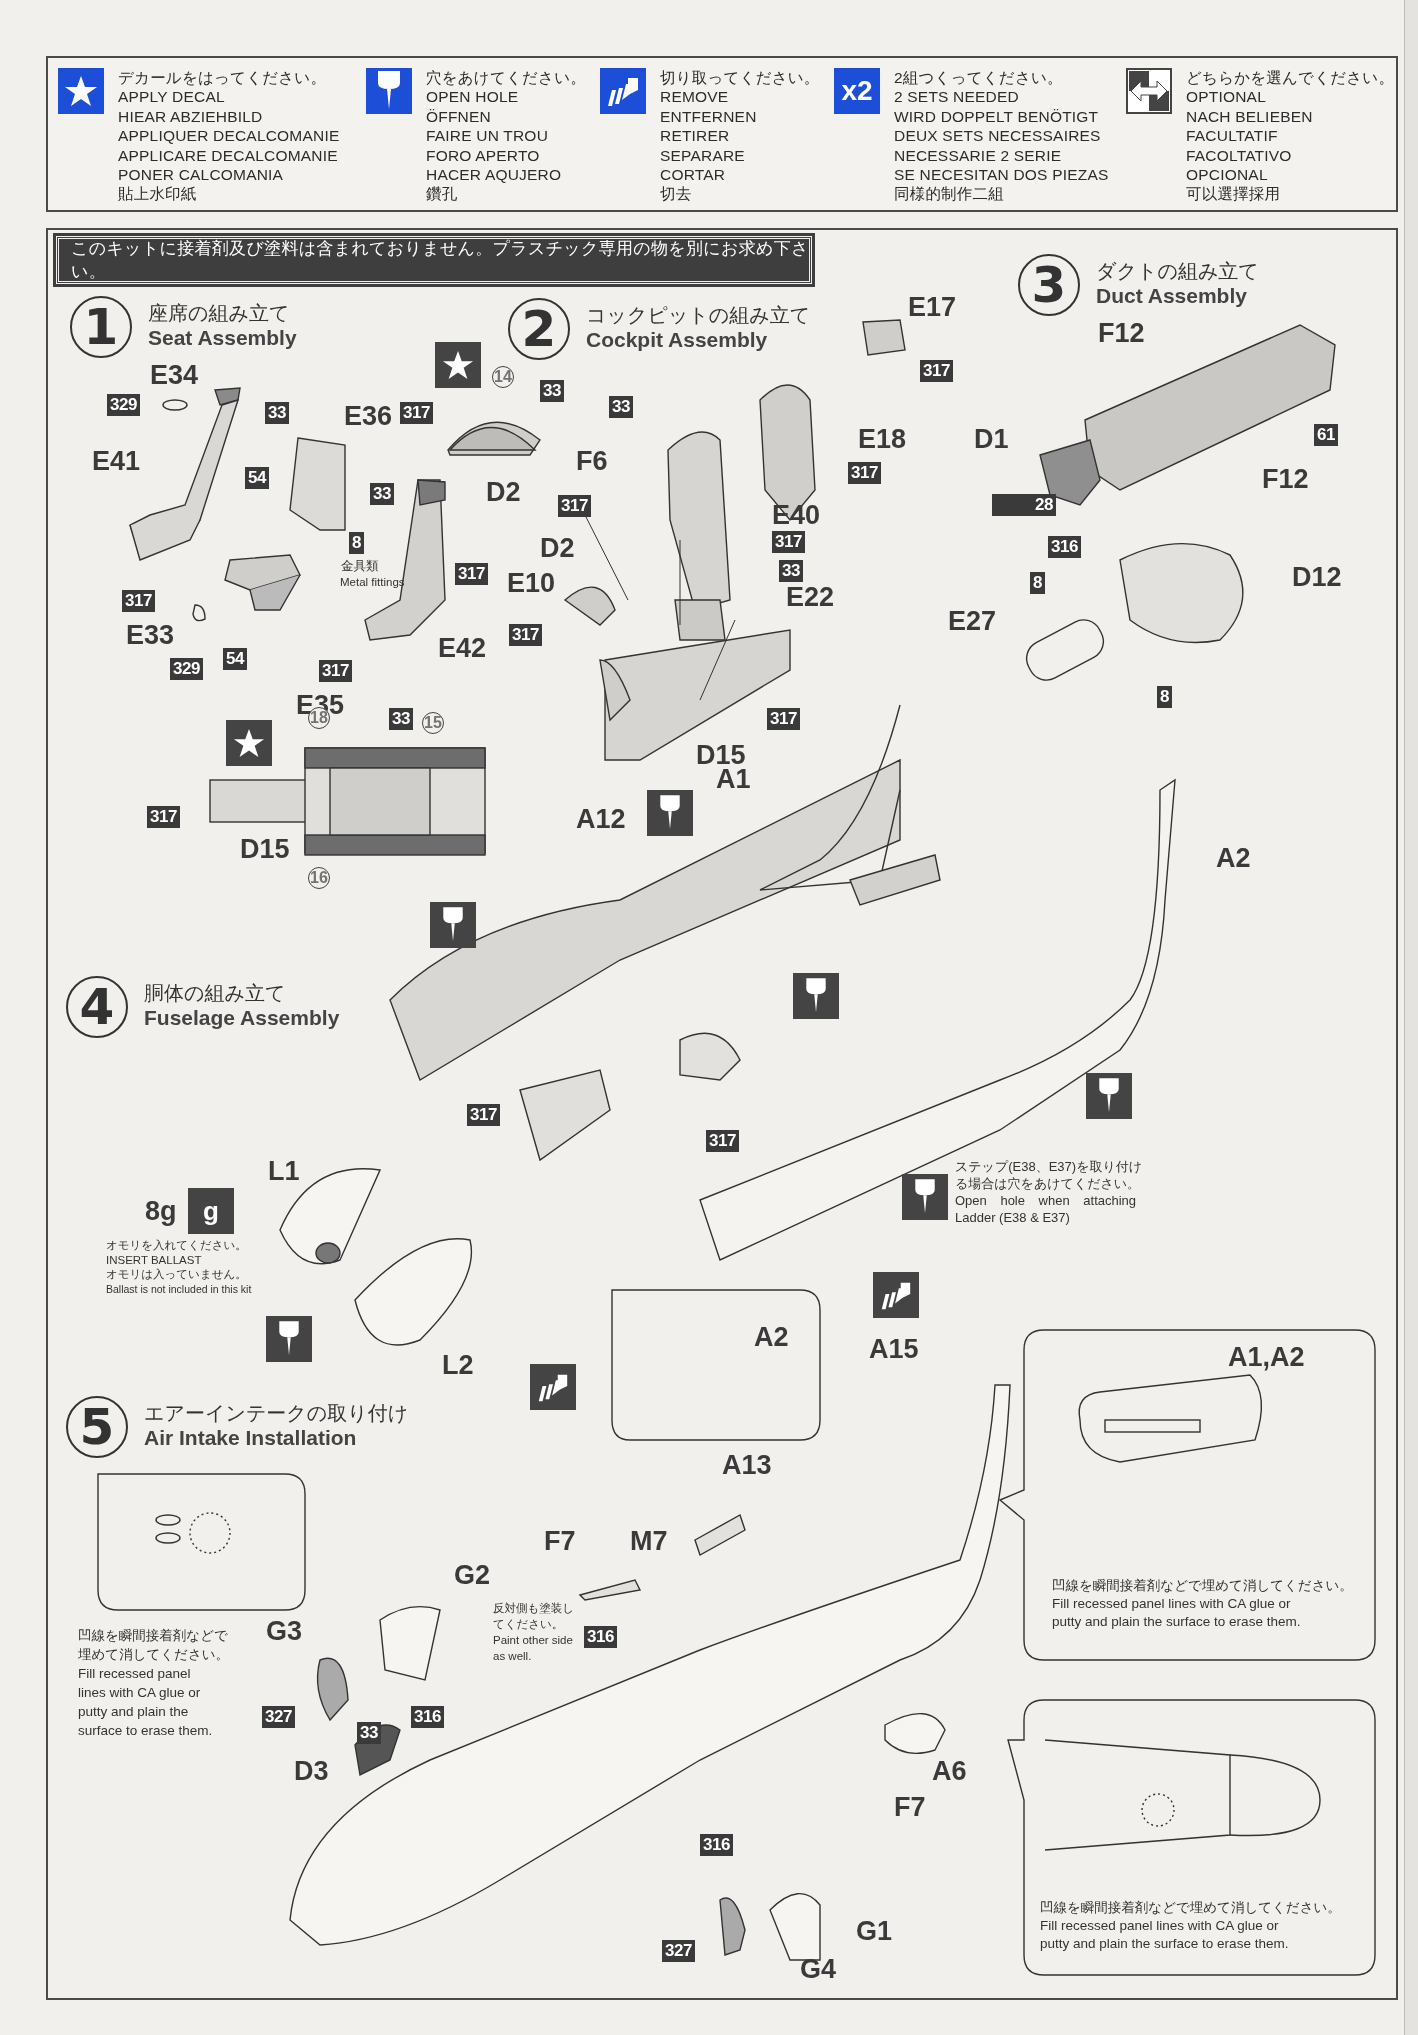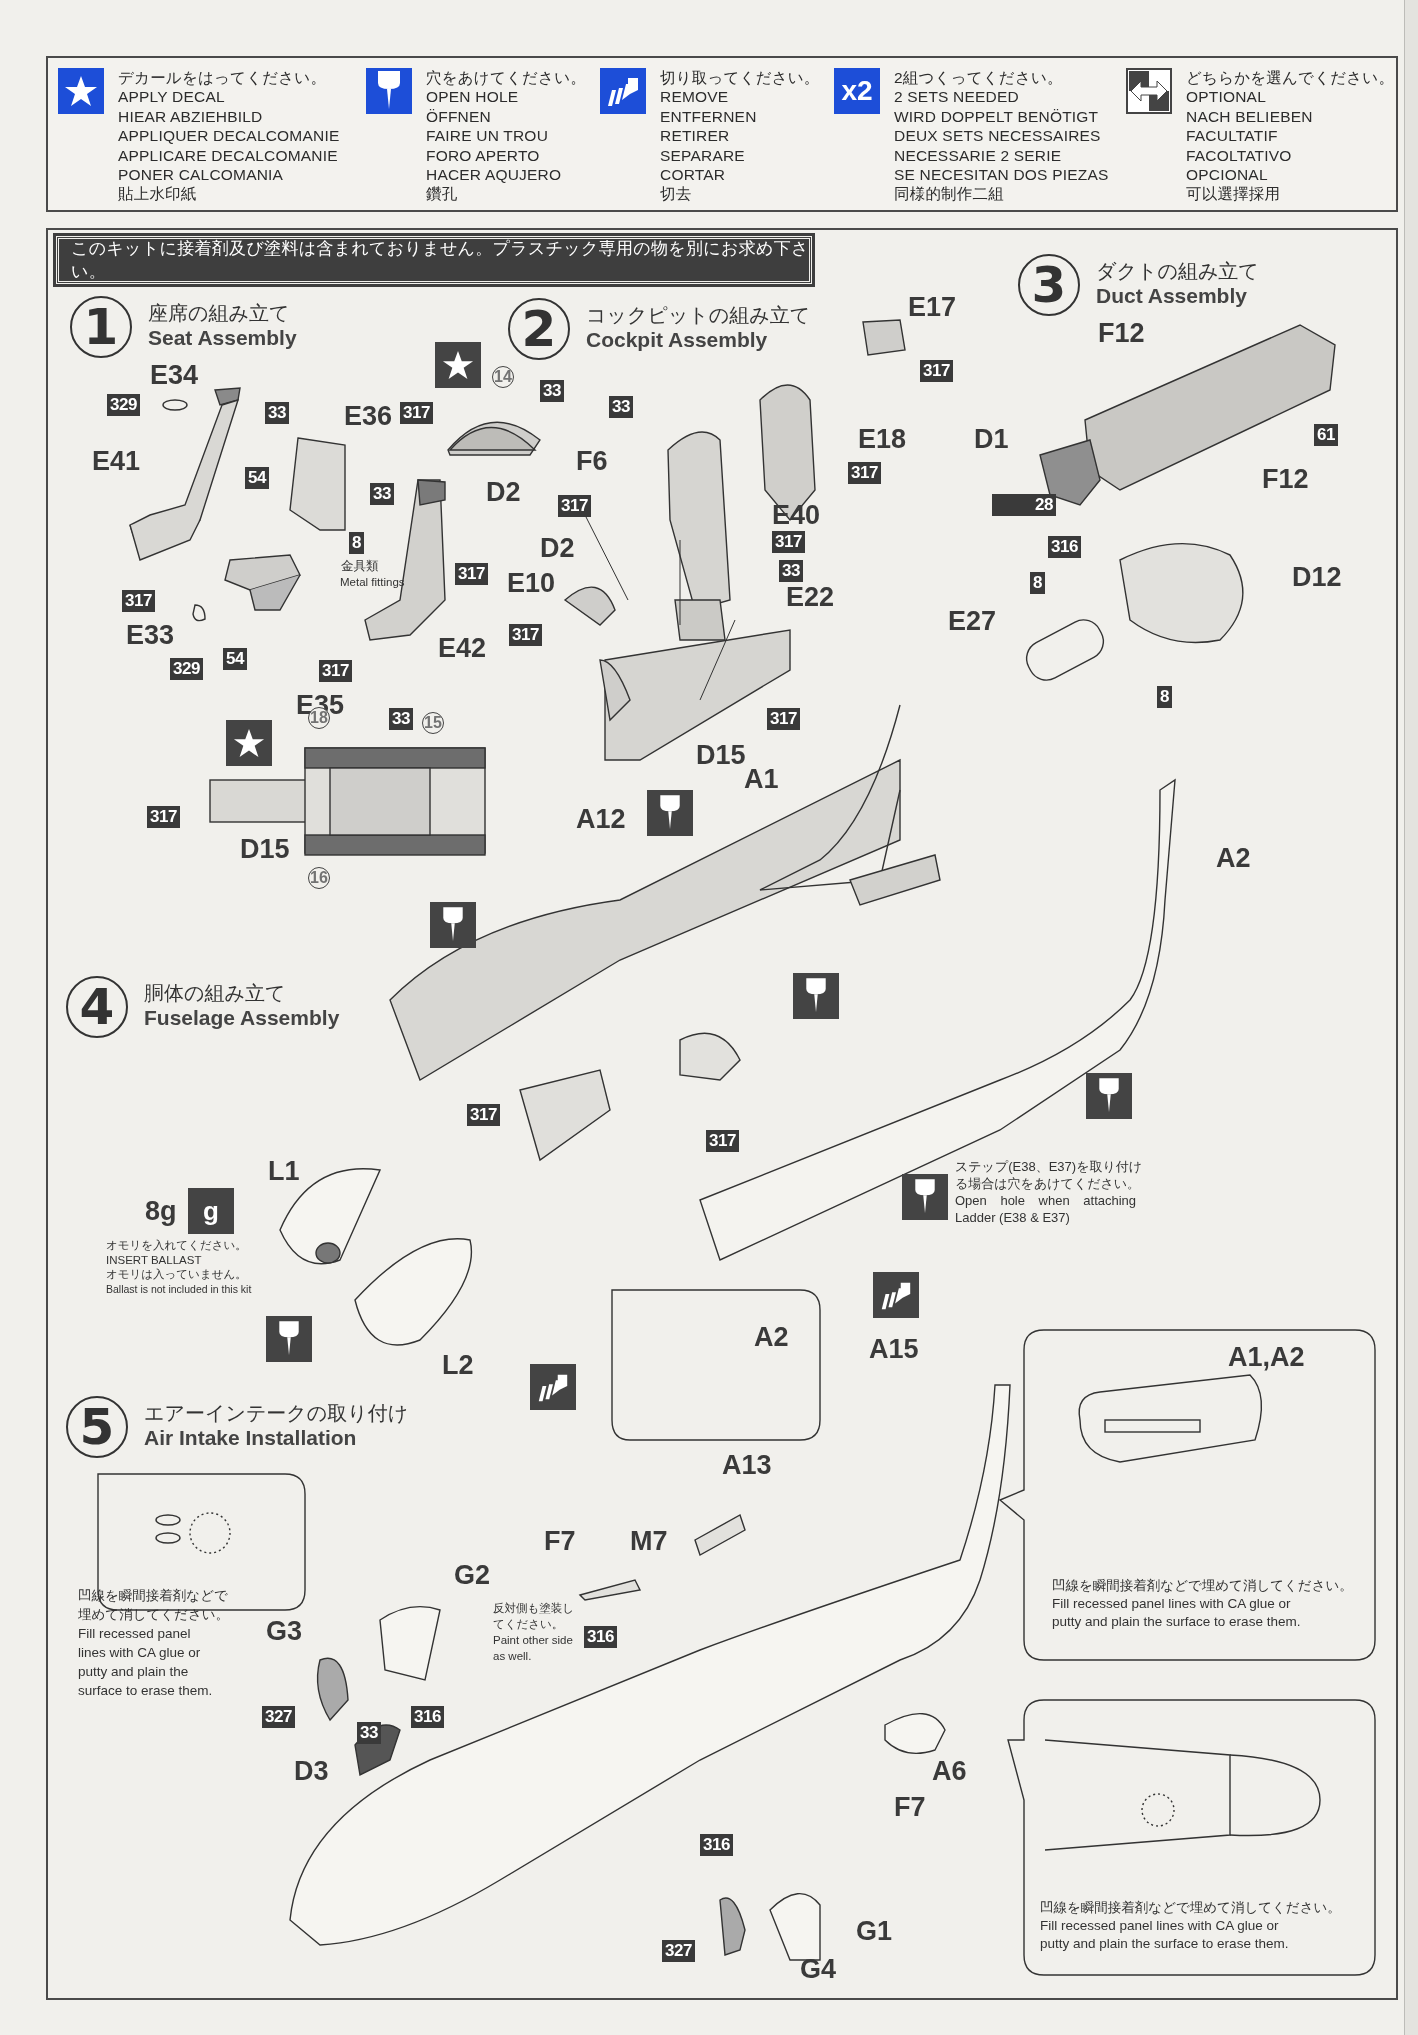--- a/index.html
+++ b/index.html
@@ -318,21 +318,21 @@
 <div class="part" style="left:1292px;top:562px;">D12</div>
 <div class="paint" style="left:1030px;top:572px;">8</div>
 <div class="part" style="left:948px;top:606px;">E27</div>
 <div class="paint" style="left:1157px;top:686px;">8</div>
 
 <div class="step" style="left:66px;top:976px;">
   <div class="step-circle">4</div>
   <div class="step-jp">胴体の組み立て</div>
   <div class="step-en">Fuselage Assembly</div>
 </div>
-<div class="part" style="left:744px;top:764px;">A1</div>
+<div class="part" style="left:716px;top:764px;">A1</div>
 <div class="icon-box" style="left:647px;top:790px;">
   <svg width="30" height="38" viewBox="0 0 34 40">
       <path d="M6 0 H28 V12 Q28 18 17 18 Q6 18 6 12 Z" fill="#fff"></path>
       <polygon points="15,18 19,18 17,38" fill="#fff"></polygon>
     </svg>
 </div>
 <div class="part" style="left:576px;top:804px;">A12</div>
 <div class="part" style="left:1216px;top:843px;">A2</div>
 <div class="icon-box" style="left:430px;top:902px;">
   <svg width="30" height="38" viewBox="0 0 34 40">
@@ -403,21 +403,21 @@
   <div>凹線を瞬間接着剤などで埋めて消してください。</div>
   <div>Fill recessed panel lines with CA glue or</div>
   <div>putty and plain the surface to erase them.</div>
 </div>
 
 <div class="step" style="left:66px;top:1396px;">
   <div class="step-circle">5</div>
   <div class="step-jp">エアーインテークの取り付け</div>
   <div class="step-en">Air Intake Installation</div>
 </div>
-<div class="note" style="left:78px;top:1586px;font-size:13.5px;line-height:19px;width:172px;">
+<div class="note" style="left:78px;top:1626px;font-size:13.5px;line-height:19px;width:172px;">
   <div>凹線を瞬間接着剤などで</div>
   <div>埋めて消してください。</div>
   <div>Fill  recessed  panel</div>
   <div>lines  with  CA  glue  or</div>
   <div>putty  and  plain  the</div>
   <div>surface to erase them.</div>
 </div>
 <div class="part" style="left:454px;top:1560px;">G2</div>
 <div class="part" style="left:266px;top:1616px;">G3</div>
 <div class="paint" style="left:262px;top:1706px;">327</div>

